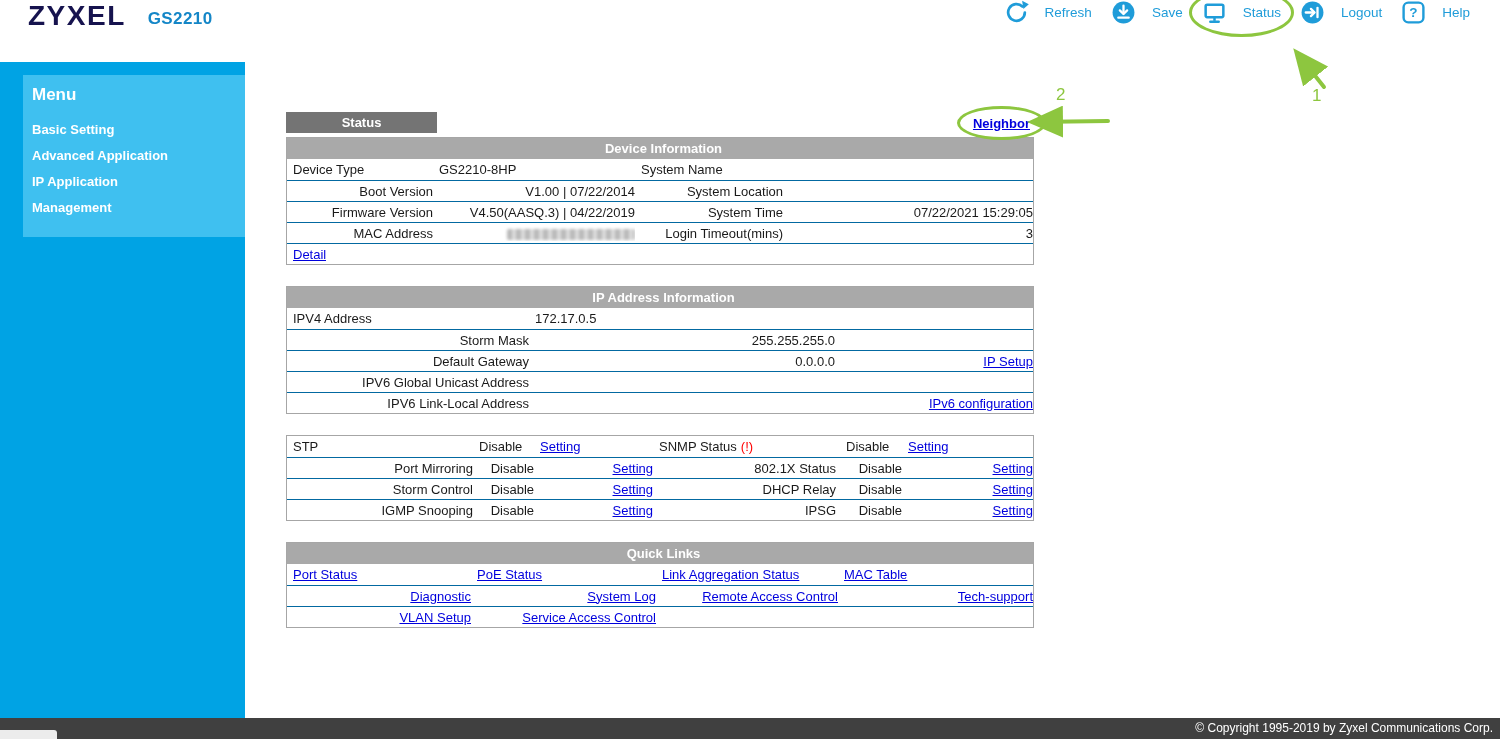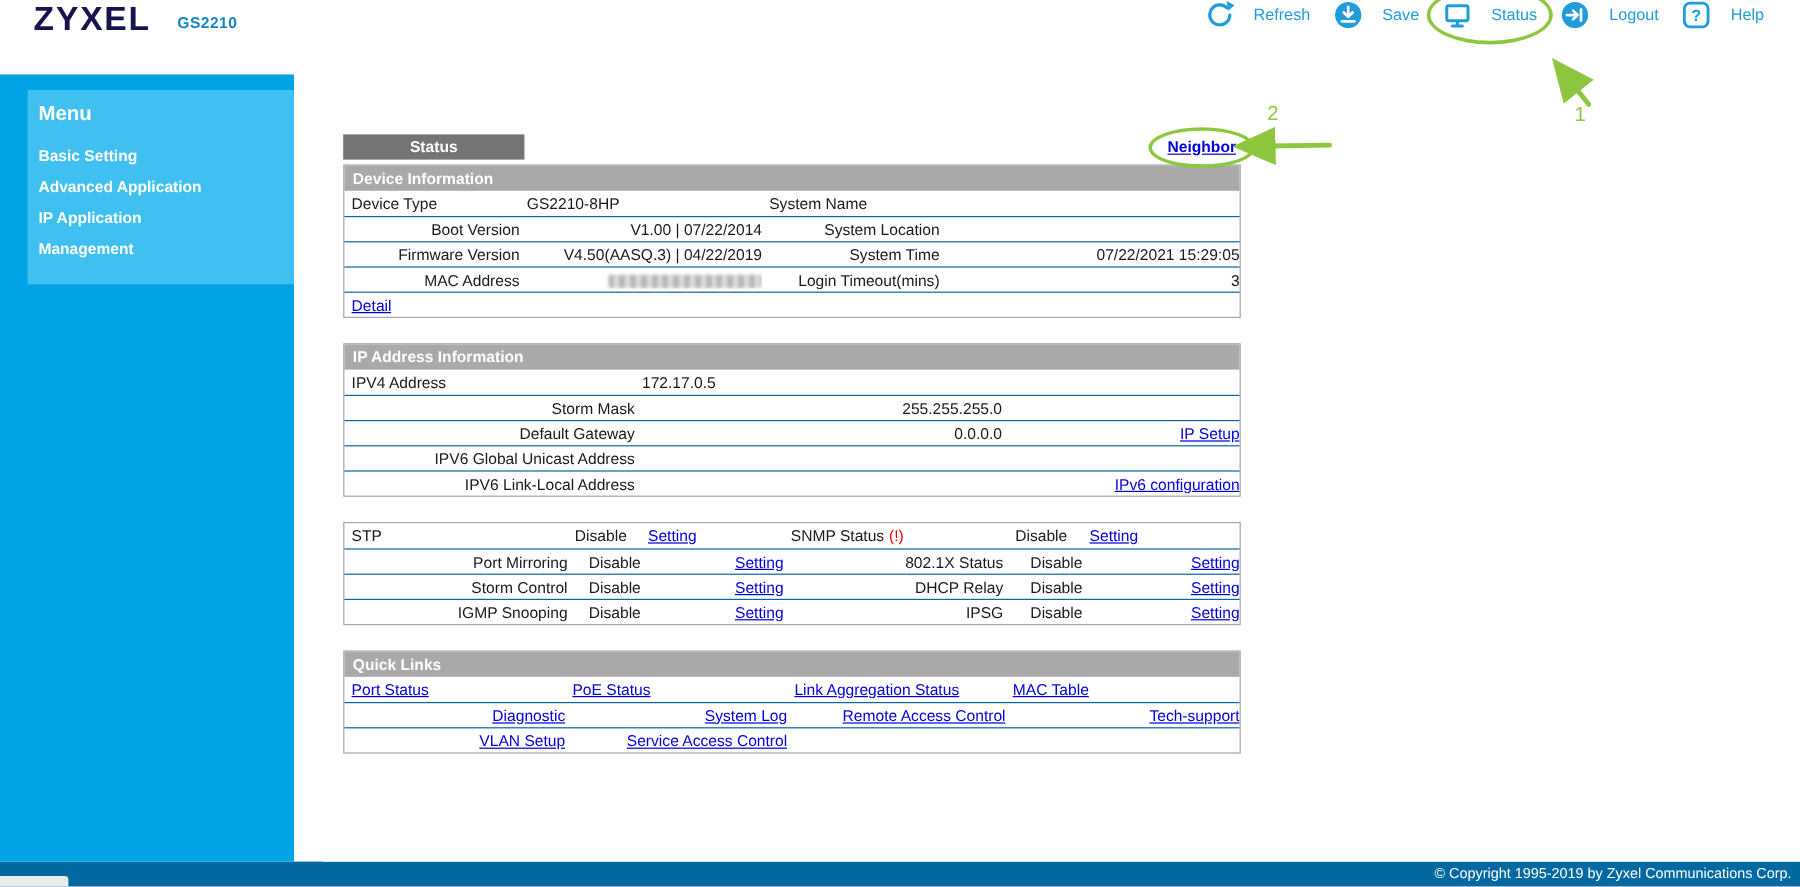--- a/index.html
+++ b/index.html
@@ -3,21 +3,21 @@
 <meta charset="utf-8">
 <style>
   *{margin:0;padding:0;box-sizing:border-box}
   body{font-family:"Liberation Sans",sans-serif;background:#fff;}
   .page{position:relative;width:1500px;height:739px;overflow:hidden;background:#fff;}
 
   
   .topbar{height:62px;display:flex;align-items:flex-start;justify-content:space-between;padding:0 30px 0 28px;background:#fff;}
   .brand{display:flex;align-items:center;}
   .logo{font-size:28px;font-weight:800;letter-spacing:1.5px;color:#16134e;}
-  .model{font-size:13px;font-weight:bold;color:#1486c7;margin-left:22px;margin-top:5px;letter-spacing:.4px;}
+  .model{font-size:17px;font-weight:bold;color:#1486c7;margin-left:22px;margin-top:5px;letter-spacing:.4px;}
   .actions{display:flex;align-items:center;gap:19px;}
   .action{position:relative;display:flex;align-items:center;gap:16px;cursor:pointer;}
   .aicon{width:25px;height:25px;display:block;}
   .alabel{font-size:13.5px;color:#1f9cd9;}
   .action.circled::after{content:"";position:absolute;left:-13px;top:-12px;right:-13px;bottom:-12px;
     border:3px solid #8dc63f;border-radius:50%;pointer-events:none;}
 
   
   .bodyrow{display:flex;height:656px;gap:24px;}
   .sidebar{width:245px;background:#00a3e4;flex-shrink:0;}
@@ -29,34 +29,34 @@
   .tabrow{width:748px;display:flex;justify-content:space-between;align-items:center;margin-bottom:4px;height:21px;}
   .tab{width:151px;height:21px;background:#747474;color:#fff;font-size:13px;font-weight:bold;text-align:center;line-height:21px;cursor:pointer;}
   .lnk{color:#0000dd;text-decoration:underline;cursor:pointer;font-size:13px;}
   .neighbor-wrap{position:relative;margin-right:4px;}
   .neighbor-wrap::after{content:"";position:absolute;left:-16px;top:-8px;right:-16px;bottom:-8px;
     border:3px solid #8dc63f;border-radius:50%;pointer-events:none;}
   .neighbor{font-weight:bold;}
 
   
   .tbl{width:748px;border:1px solid #a6a6a6;margin-bottom:21px;font-size:13px;color:#1a1a1a;background:#fff;}
-  .tbl-header{height:21px;line-height:21px;background:#a9a9a9;color:#fff;font-weight:bold;padding-left:7px;font-size:13px;}
+  .tbl-header{height:21px;line-height:21px;background:#a9a9a9;color:#fff;font-weight:bold;padding-left:7px;font-size:13px;text-align:center;}
   .trow{display:flex;height:21px;align-items:center;}
   .trow + .trow{border-top:1px solid #0369a1;text-align:right;}
   .c{padding-left:6px;overflow:hidden;white-space:nowrap;}
   .di-c1{width:146px}.di-c2{width:202px}.di-c3{width:148px}.di-c4{flex:1}
   .ip-c1{width:242px}.ip-c2{width:306px}.ip-c3{flex:1}
   .ds-c1{width:186px}.ds-c2{width:61px}.ds-c3{width:119px}.ds-c4{width:187px}.ds-c5{width:62px}.ds-c6{flex:1}
   .ql-c1{width:184px}.ql-c2{width:185px}.ql-c3{width:182px}.ql-c4{flex:1}
   .redacted{display:inline-block;width:128px;height:11px;border-radius:2px;vertical-align:middle;
     background:repeating-linear-gradient(90deg,#b9b9b9 0 5px,#dcdcdc 5px 9px);filter:blur(1.5px);}
   .alert{color:#f00;margin-left:4px;}
 
   
-  .footer{height:21px;background:#0369a1;color:#fff;font-size:12px;line-height:21px;text-align:right;padding-right:7px;}
+  .footer{height:21px;background:#404040;color:#fff;font-size:12px;line-height:21px;text-align:right;padding-right:7px;}
   .status-bubble{position:absolute;left:0;bottom:0;width:57px;height:9px;background:#ececec;z-index:30;border-top-right-radius:3px;}
 
   
   .annotations{position:absolute;left:0;top:0;width:1500px;height:739px;pointer-events:none;z-index:20;}
   .ann-line{stroke:#8dc63f;stroke-width:4;stroke-linecap:round;fill:none;}
   .ann-text{fill:#8dc63f;font-size:17px;font-family:"Liberation Sans",sans-serif;}
 </style>
 </head>
 <body>
 

